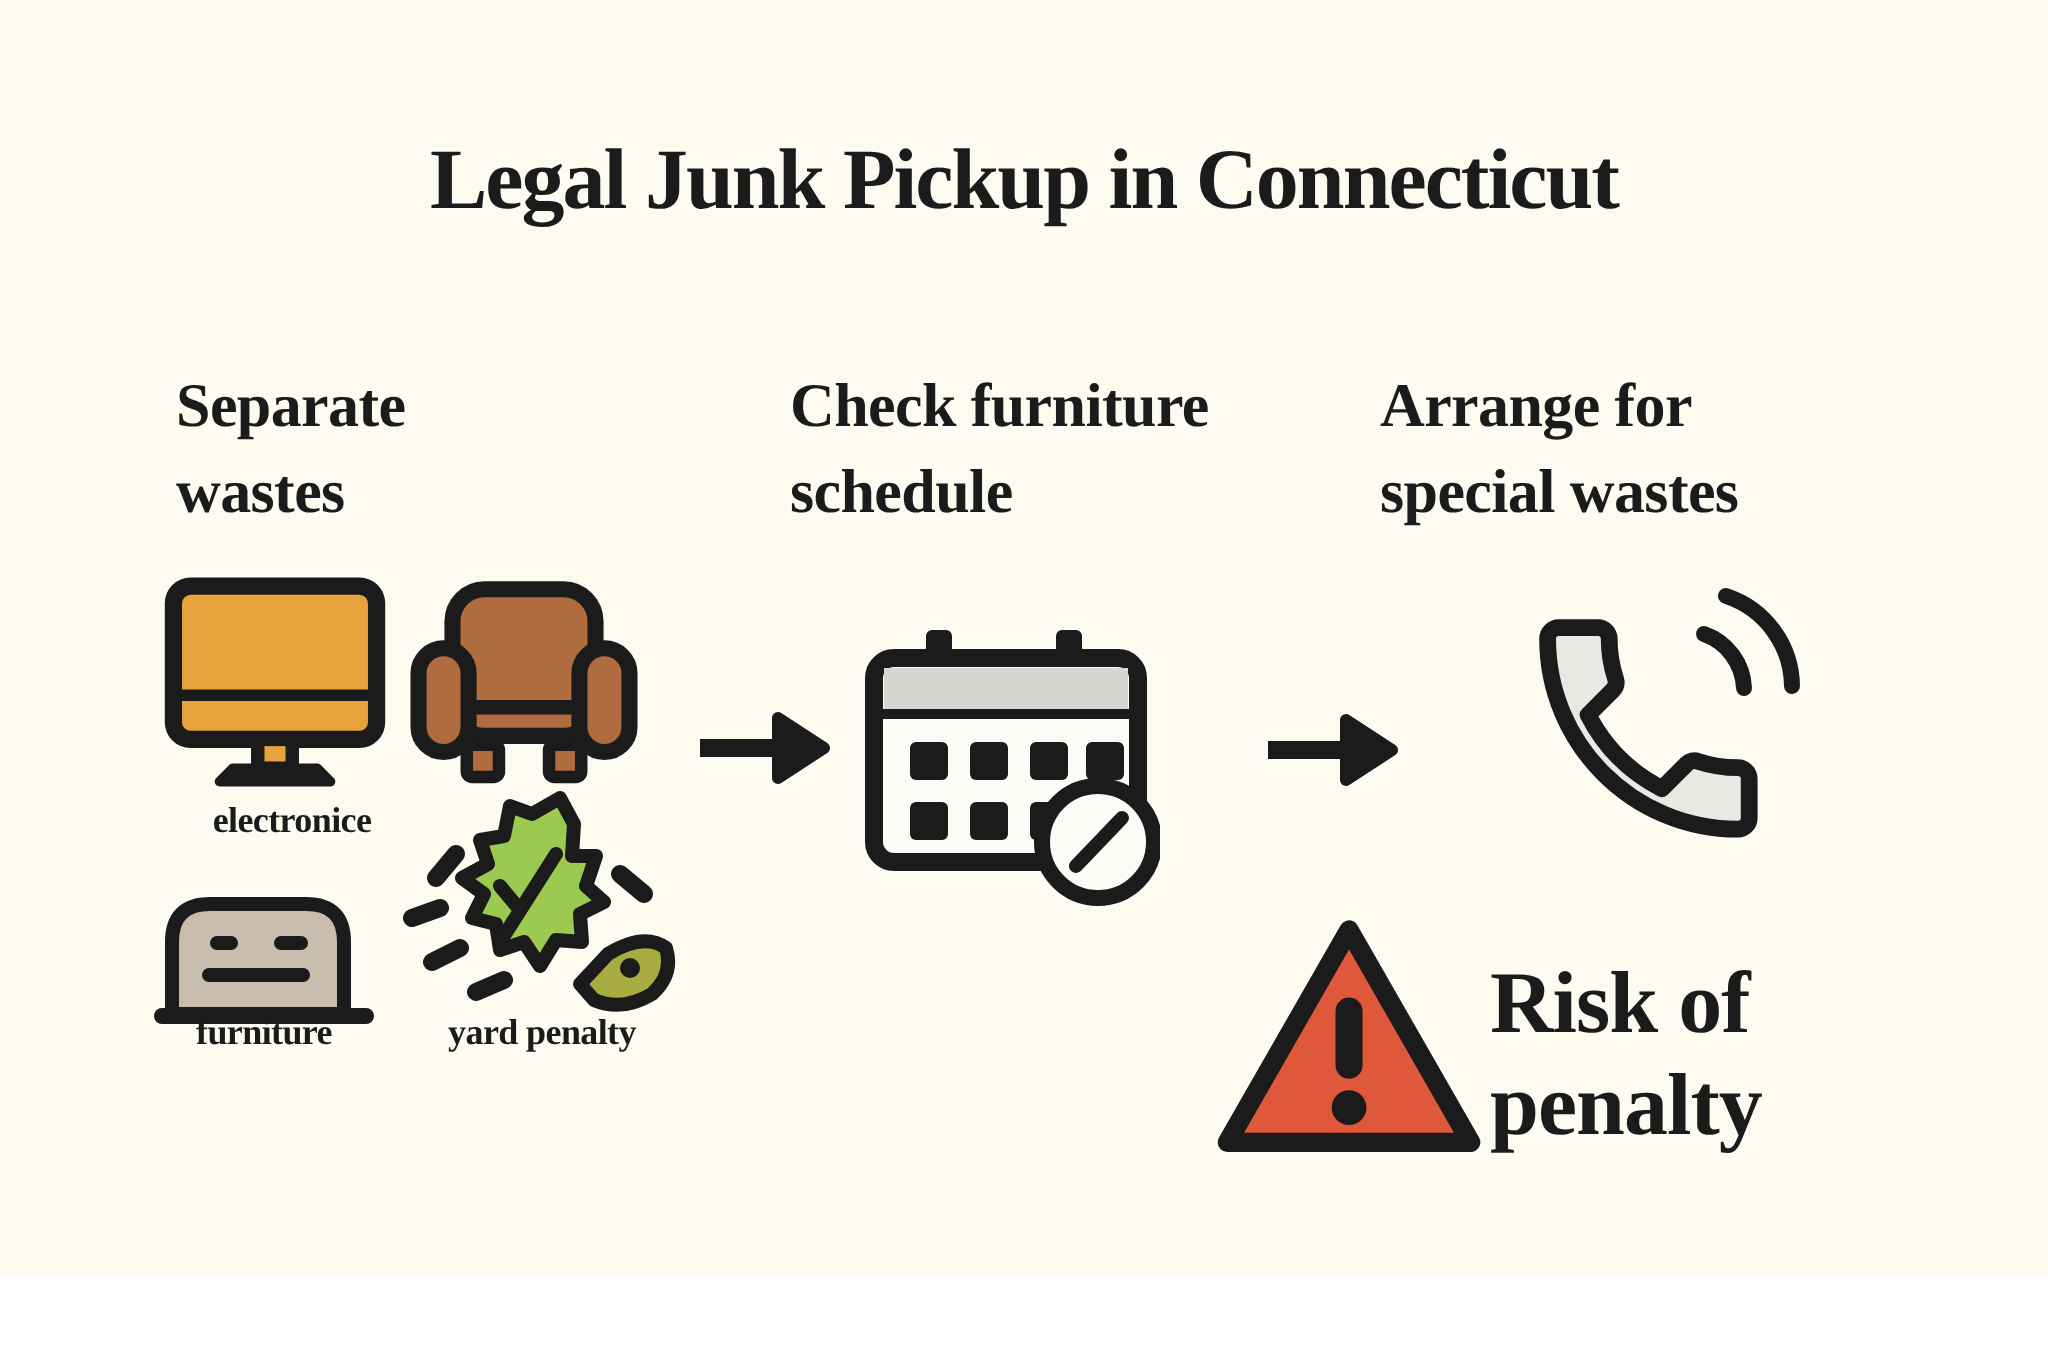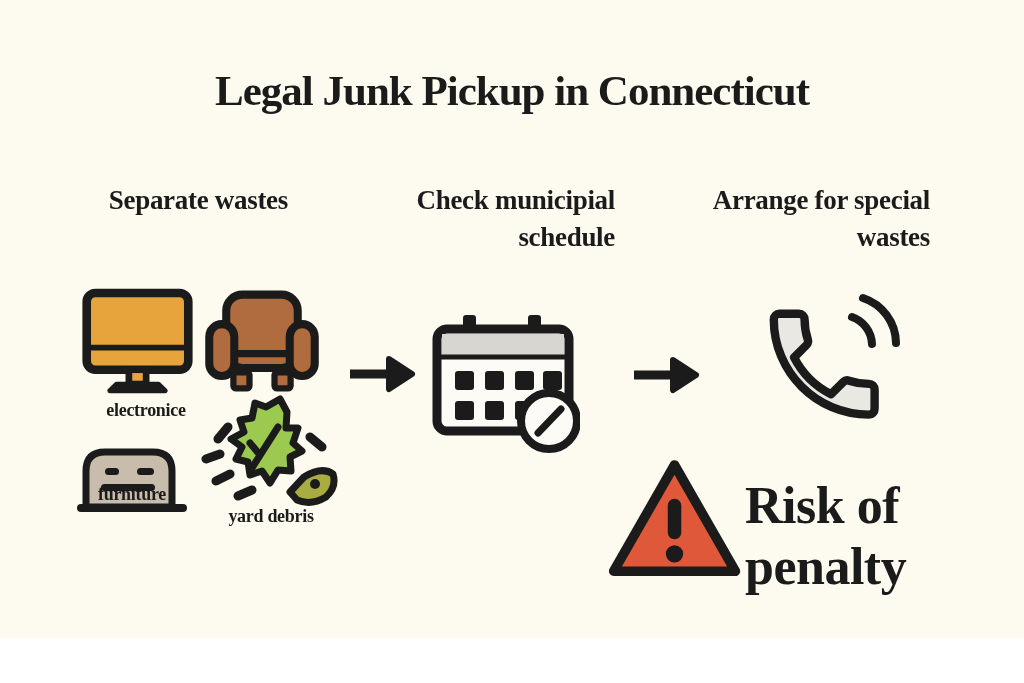--- a/index.html
+++ b/index.html
@@ -8,35 +8,35 @@
     background:var(--bg,#FDFBF0);
     font-family:Liberation Serif, serif;
     color:var(--ink,#1b1b1b);
   }
   .abs{position:absolute;}
   #main-title{
     left:0;top:66px;width:1024px;text-align:center;
     font-size:43px;font-weight:800;letter-spacing:-1px;
   }
   .step-heading{
-    font-size:27px;font-weight:700;line-height:1.38;text-align:right;
+    font-size:31px;font-weight:700;line-height:1.38;text-align:left;
     letter-spacing:-0.3px;
   }
   #heading-separate{left:88px;top:182px;width:200px;}
   #heading-schedule{left:395px;top:182px;width:220px;}
   #heading-arrange{left:690px;top:182px;width:240px;}
   .item-label{
     font-size:18px;font-weight:700;text-align:center;letter-spacing:-0.3px;
   }
   #label-electronics{left:56px;top:400px;width:180px;}
-  #label-furniture{left:52px;top:484px;width:160px;}
+  #label-furniture{left:52px;top:506px;width:160px;}
   #label-yard-debris{left:192px;top:506px;width:158px;}
   #warning-text{
     left:745px;top:476px;width:200px;
-    font-size:52px;font-weight:700;line-height:1.17;letter-spacing:-0.5px;
+    font-size:44px;font-weight:700;line-height:1.17;letter-spacing:-0.5px;
   }
   
   .s-ink{stroke:var(--ink,#1b1b1b);}
   .f-ink{fill:var(--ink,#1b1b1b);}
   .f-none{fill:none;}
   .f-orange{fill:var(--monitor_orange,#E8A43C);}
   .f-brown{fill:var(--chair_brown,#B06B3E);}
   .f-tan{fill:var(--dresser_tan,#C8BCAC);}
   .f-green{fill:var(--leaf_green,#9CC94F);}
   .f-olive{fill:var(--leaf_olive,#A9AC40);}
@@ -47,21 +47,21 @@
   svg{display:block;}
 </style>
 </head>
 <body>
 
 <div id="stage">
 
   <div id="main-title" class="abs">Legal Junk Pickup in Connecticut</div>
 
   <div id="heading-separate" class="abs step-heading">Separate wastes</div>
-  <div id="heading-schedule" class="abs step-heading">Check municipial schedule</div>
+  <div id="heading-schedule" class="abs step-heading">Check furniture schedule</div>
   <div id="heading-arrange" class="abs step-heading">Arrange for special wastes</div>
 
   <svg class="abs" style="left:80px;top:286px;" width="115" height="108" viewBox="0 0 120 112">
     <rect x="7" y="7" width="106" height="80" rx="9" class="f-orange s-ink" stroke-width="9"></rect>
     <line x1="11" y1="64" x2="109" y2="64" class="s-ink" stroke-width="6"></line>
     <rect x="51" y="87" width="18" height="15" class="f-orange s-ink" stroke-width="7"></rect>
     <path d="M38 102 h44 l7 7 H31 z" class="f-ink s-ink" stroke-width="5" stroke-linejoin="round"></path>
   </svg>
 
   <svg class="abs" style="left:203px;top:288px;" width="118" height="108" viewBox="0 0 132 120">
@@ -86,21 +86,21 @@
   <div id="label-furniture" class="abs item-label">furniture</div>
 
   <svg class="abs" style="left:198px;top:393px;" width="140" height="125" viewBox="0 0 140 125">
     <path d="M82 6 L68 14 L57 10 L54 25 L42 27 L46 39 L33 46 L44 54 L38 66 L50 69 L52 82 L64 78 L72 90 L80 77 L93 78 L92 64 L104 58 L95 50 L100 35 L88 35 L89 19 Z" class="f-green s-ink" stroke-width="7" stroke-linejoin="round"></path>
     <path d="M52 78 L80 34 M62 62 L52 50" class="f-none s-ink" stroke-width="7" stroke-linecap="round"></path>
     <path d="M92 99 L106 84 Q124 73 135 81 Q139 94 128 104 Q113 113 99 107 Z" class="f-olive s-ink" stroke-width="7" stroke-linejoin="round"></path>
     <circle cx="117" cy="91" r="5" class="f-ink"></circle>
     <path d="M20 46 L30 34 M8 66 L22 61 M18 88 L32 81 M40 103 L54 97 M112 44 L124 54" class="f-none s-ink" stroke-width="9" stroke-linecap="round"></path>
   </svg>
 
-  <div id="label-yard-debris" class="abs item-label">yard debris</div>
+  <div id="label-yard-debris" class="abs item-label">yard penalty</div>
 
   <svg class="abs" style="left:346px;top:354px;" width="72" height="40" viewBox="0 0 72 40">
     <line x1="4" y1="20" x2="46" y2="20" class="s-ink" stroke-width="9"></line>
     <path d="M43 5 L66 20 L43 35 Z" class="f-ink s-ink" stroke-width="6" stroke-linejoin="round"></path>
   </svg>
 
   <svg class="abs" style="left:425px;top:305px;" width="155" height="150" viewBox="0 0 155 150">
     <rect x="38" y="10" width="13" height="28" rx="3" class="f-ink"></rect>
     <rect x="103" y="10" width="13" height="28" rx="3" class="f-ink"></rect>
     <rect x="12" y="24" width="132" height="102" rx="10" class="f-paper s-ink" stroke-width="9"></rect>

